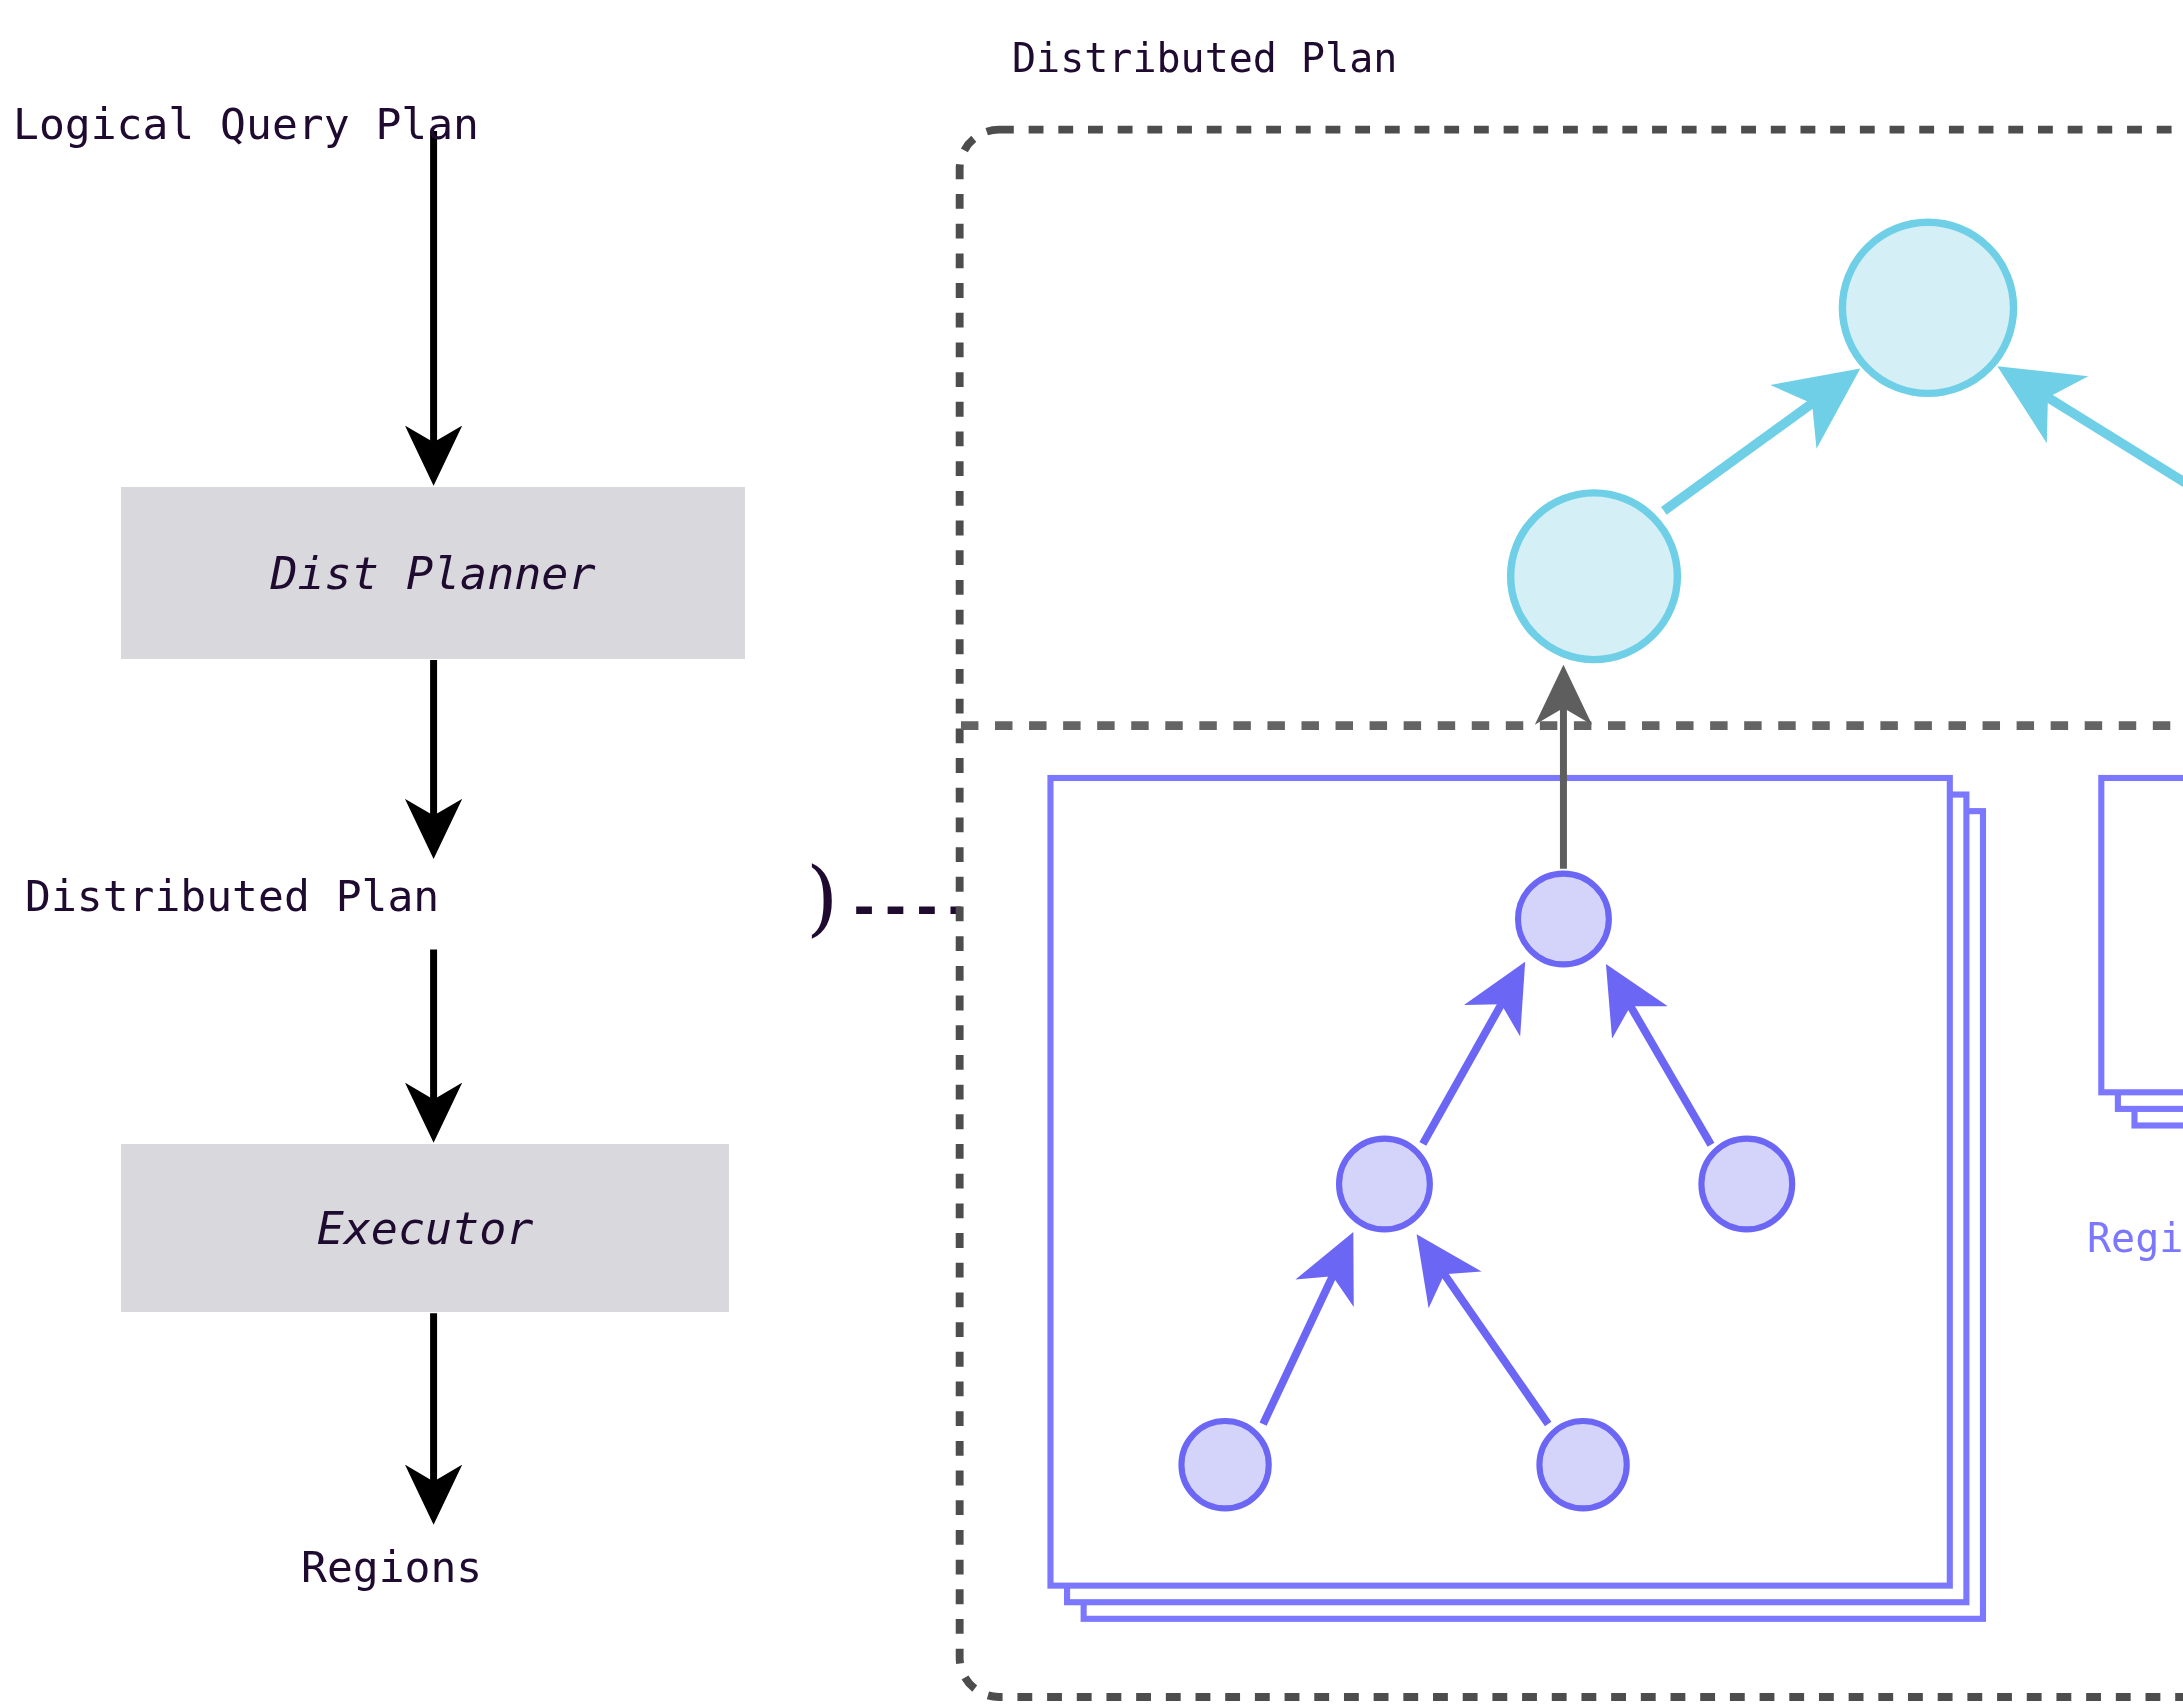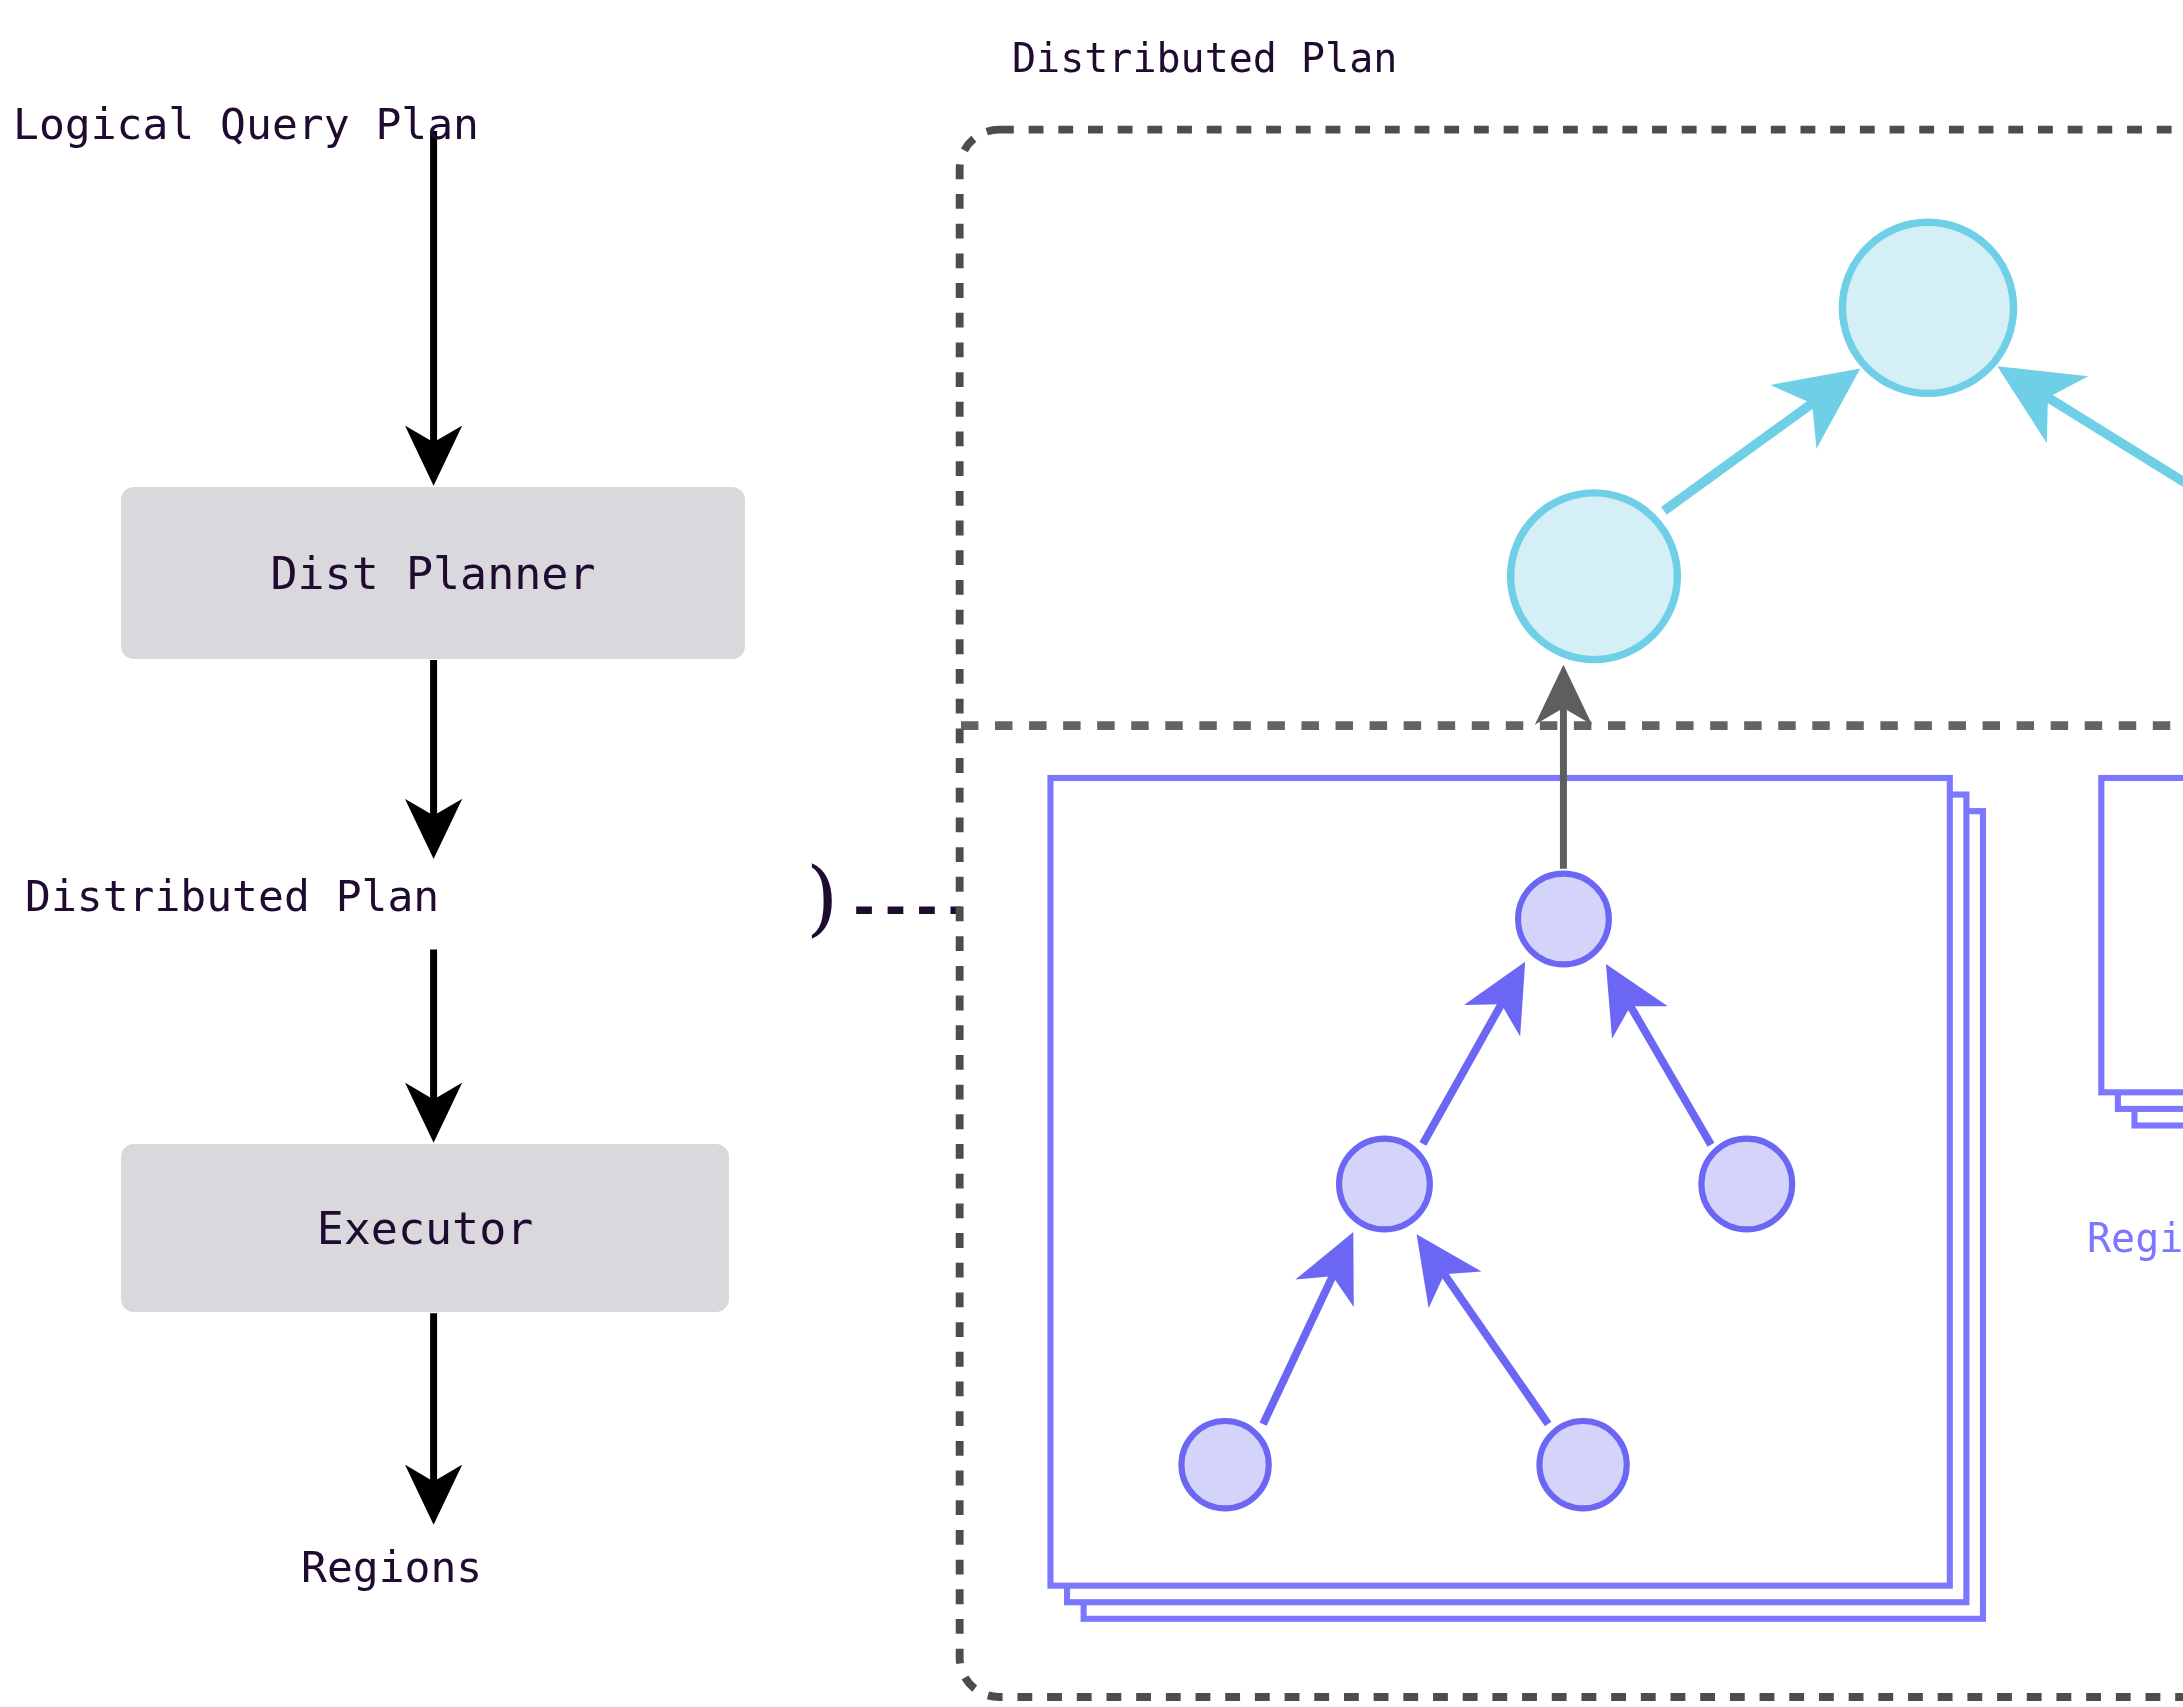--- a/index.html
+++ b/index.html
@@ -34,24 +34,25 @@
 
   
   #t-logical  { left: 13px;   top: 59px;  font-size: 43px; margin-top: 44px; }
   #t-distplan { left: 25px;   top: 875px; font-size: 43px; }
   #t-result   { left: 301px;  top: 1546px; font-size: 43px; }
 
   
   .procbox {
     position: absolute;
     background: #d8d8dd;
-    border-radius: 13px;
+    border-radius: 0;
     display: flex;
     align-items: center;
     justify-content: center;
+    font-style: italic;
   }
   #box-planner  { left: 121px; top: 487px; width: 624px; height: 172px; }
   #box-executor { left: 121px; top: 1144px; width: 608px; height: 168px; }
   .procbox span {
     font-family: "DejaVu Sans Mono", "Liberation Mono", monospace;
     font-size: 45px;
     color: #1f0a30;
     white-space: pre;
   }
 

